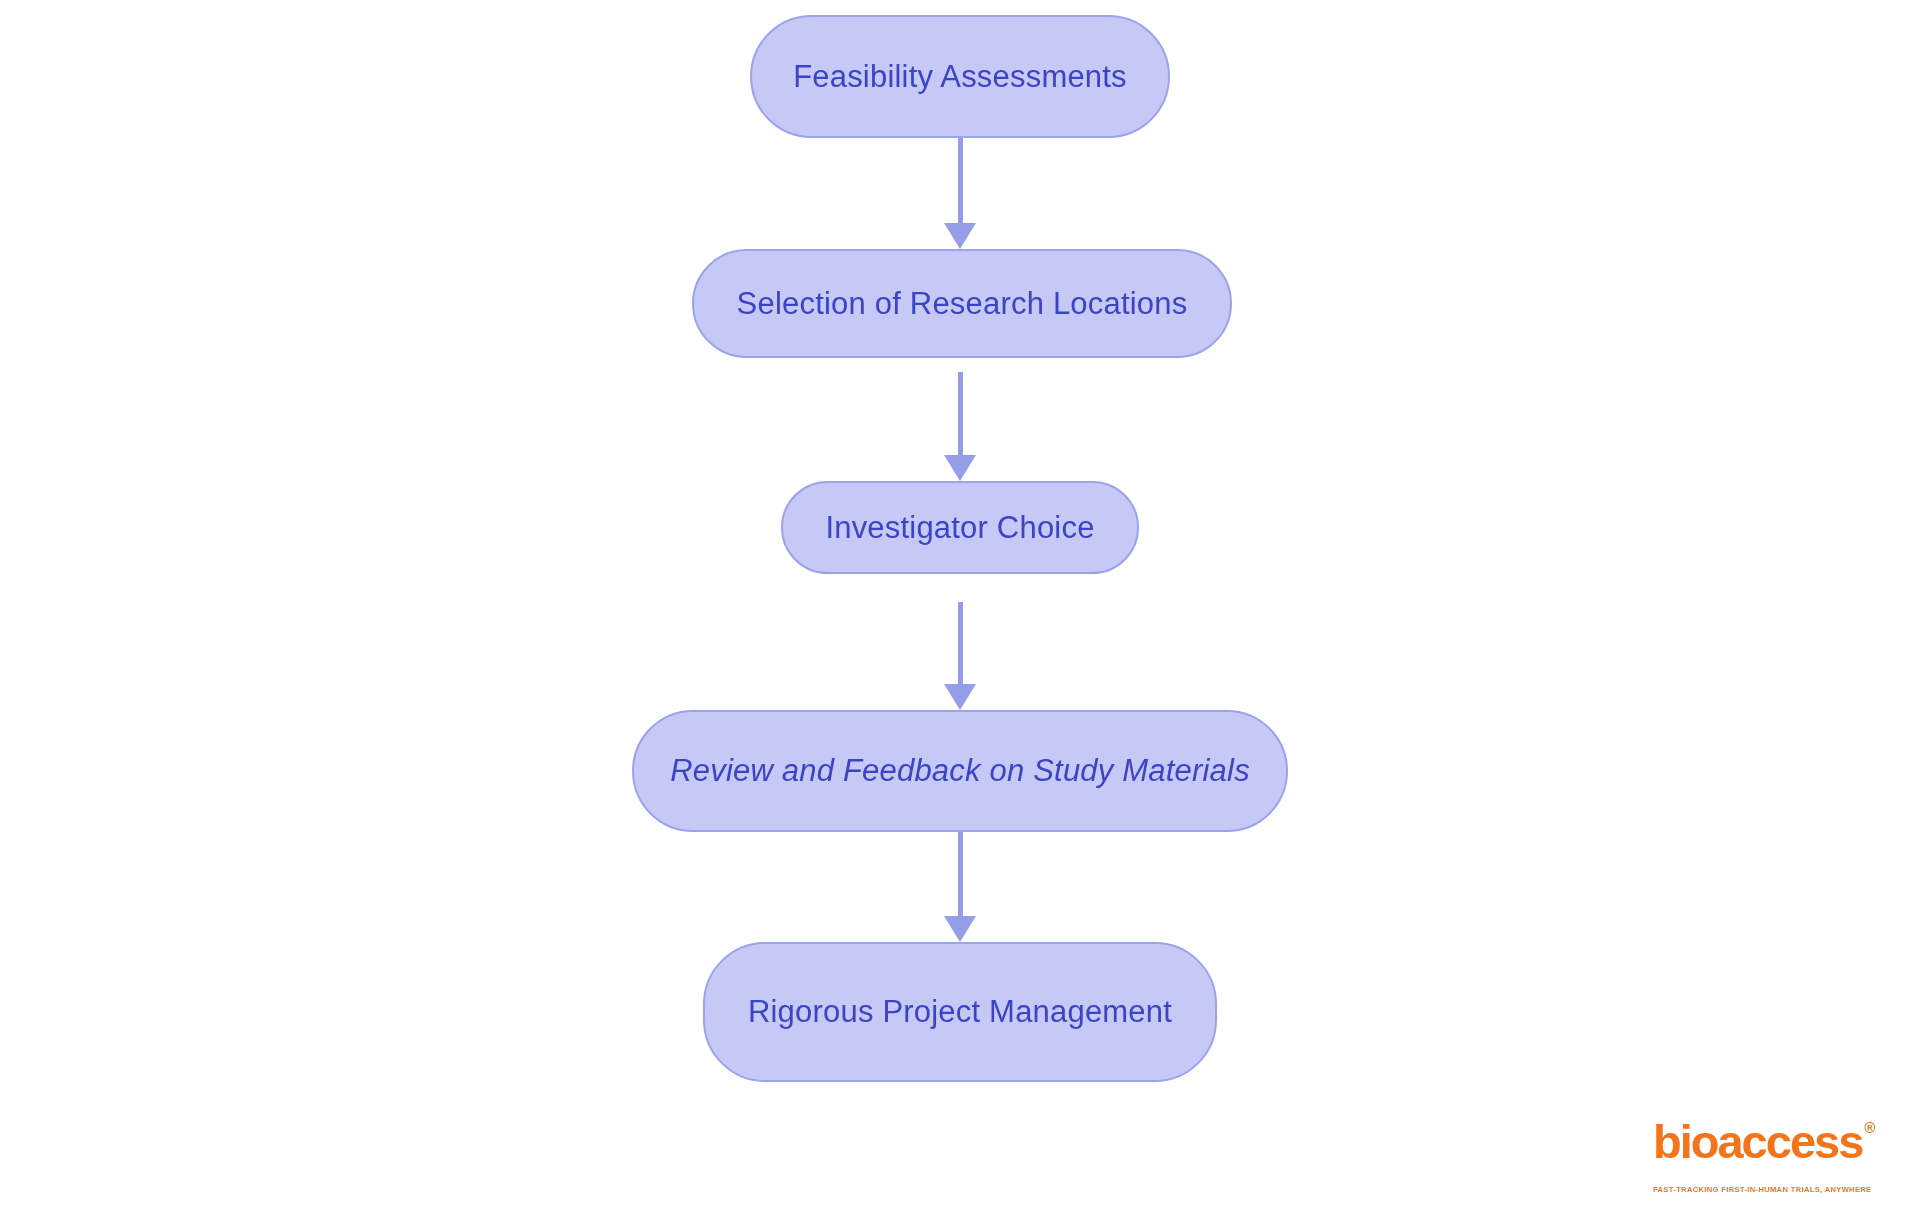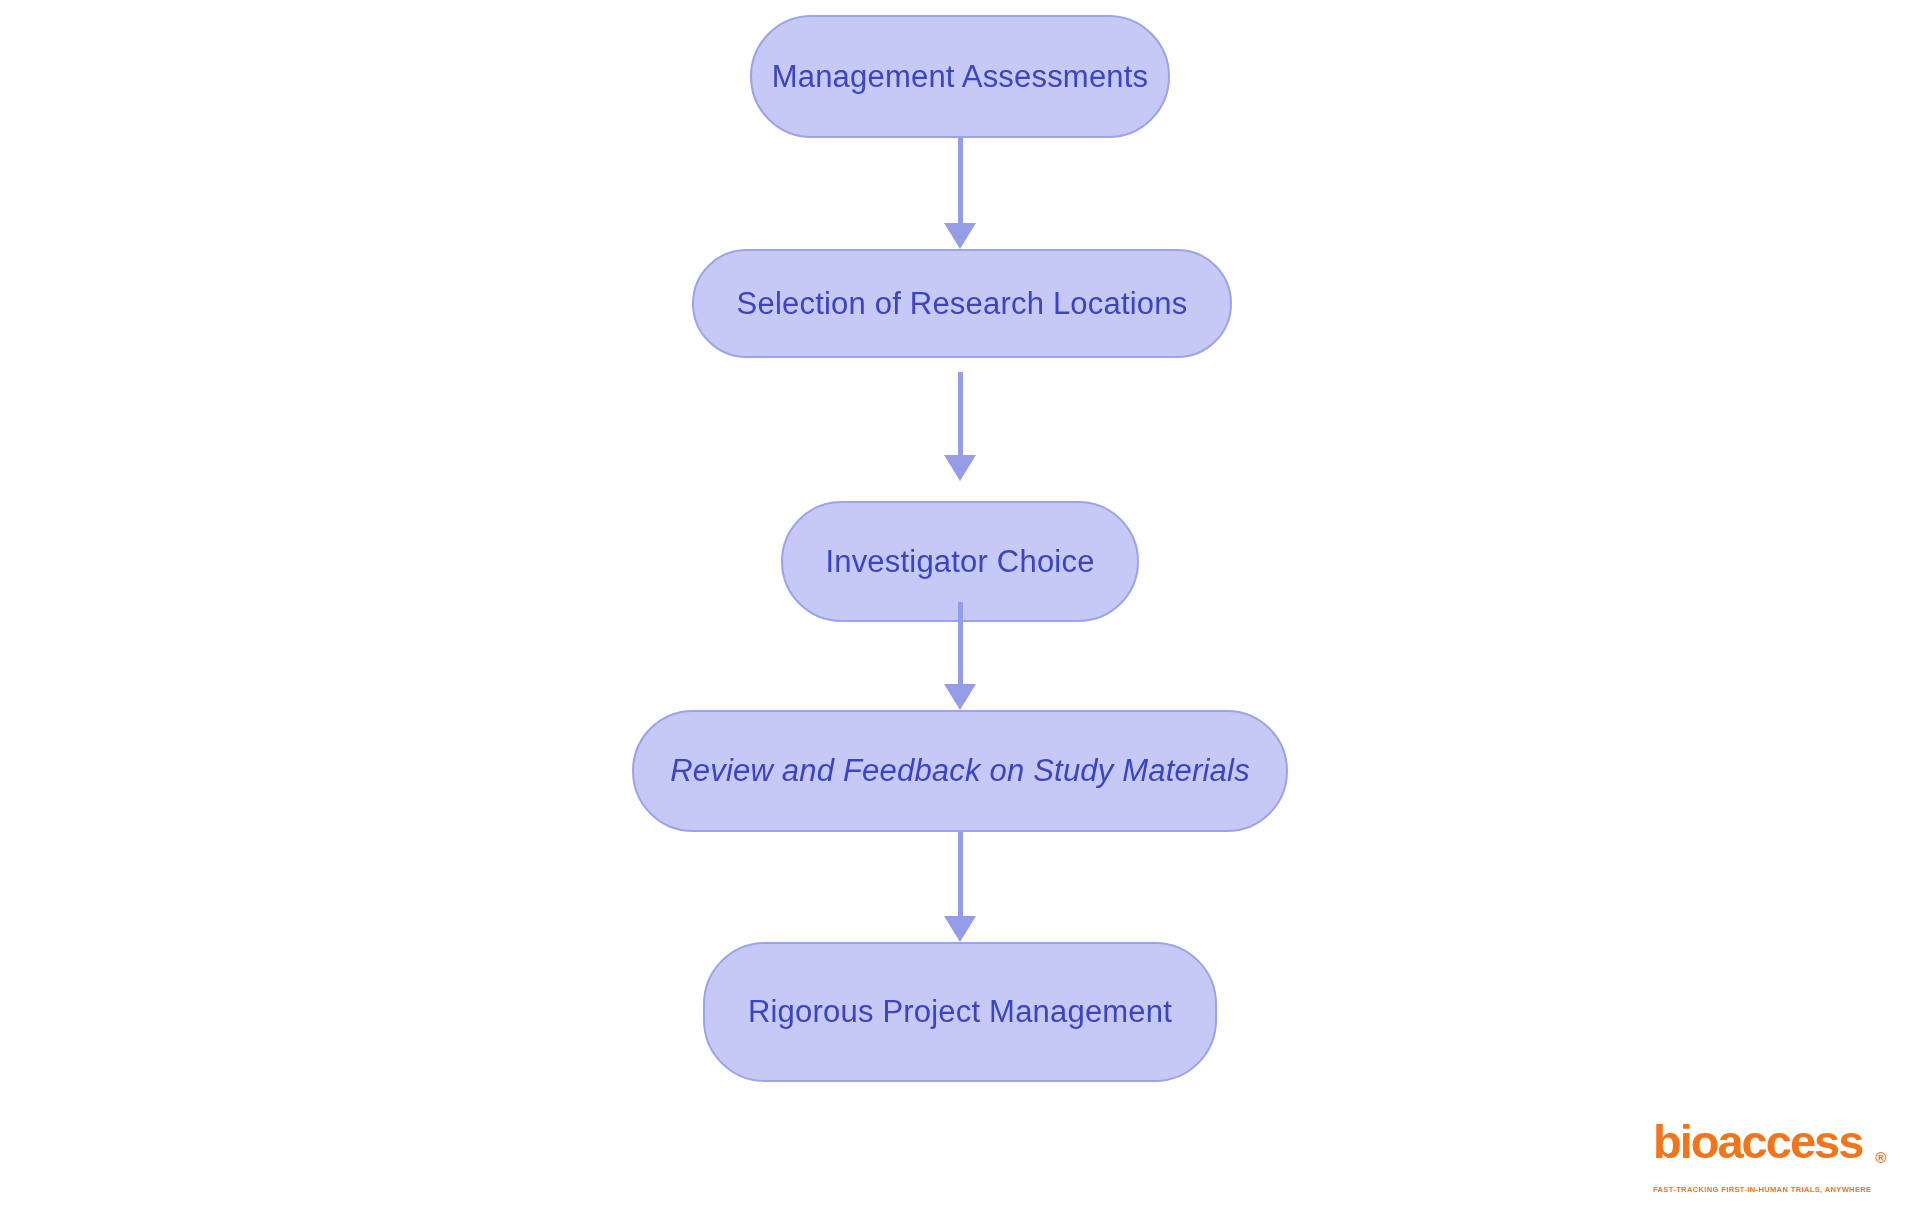--- a/index.html
+++ b/index.html
@@ -24,21 +24,21 @@
     align-items: center;
     justify-content: center;
     text-align: center;
     color: #3B44C4;
     font-size: 31px;
     letter-spacing: 0.2px;
     line-height: 1.2;
   }
   .node-1 { left: 750px; top: 15px;  width: 420px; height: 123px; }
   .node-2 { left: 692px; top: 249px; width: 540px; height: 109px; }
-  .node-3 { left: 781px; top: 501px; width: 358px; height: 121px; }
+  .node-3 { left: 781px; top: 481px; width: 358px; height: 93px; }
   .node-4 { left: 632px; top: 710px; width: 656px; height: 122px; font-style: italic; }
   .node-5 { left: 703px; top: 942px; width: 514px; height: 140px; text-align: center; }
 
   
   .arrow {
     position: absolute;
     left: 944px;
     width: 32px;
     display: flex;
     flex-direction: column;
@@ -63,23 +63,22 @@
 
   
   .logo {
     position: absolute;
     left: 1653px;
     top: 1118px;
     color: #F2741B;
   }
   .logo .wordmark-row {
     display: flex;
-    align-items: flex-end;
+    align-items: flex-start;
     line-height: 1;
-    gap: 11px;
   }
   .logo .wordmark {
     font-weight: bold;
     font-size: 47px;
     letter-spacing: -2px;
     line-height: 1;
   }
   .logo .reg {
     font-weight: bold;
     font-size: 15px;
@@ -94,21 +93,21 @@
     margin-top: 20px;
     white-space: nowrap;
   }
 </style>
 </head>
 <body>
 
 <div class="canvas">
 
   <div class="node node-1">
-    <span>Management Assessments</span>
+    <span>Feasibility Assessments</span>
   </div>
 
   <div class="arrow arrow-1">
     <div class="line"></div>
     <div class="head"></div>
   </div>
 
   <div class="node node-2">
     <span>Selection of Research Locations</span>
   </div>

